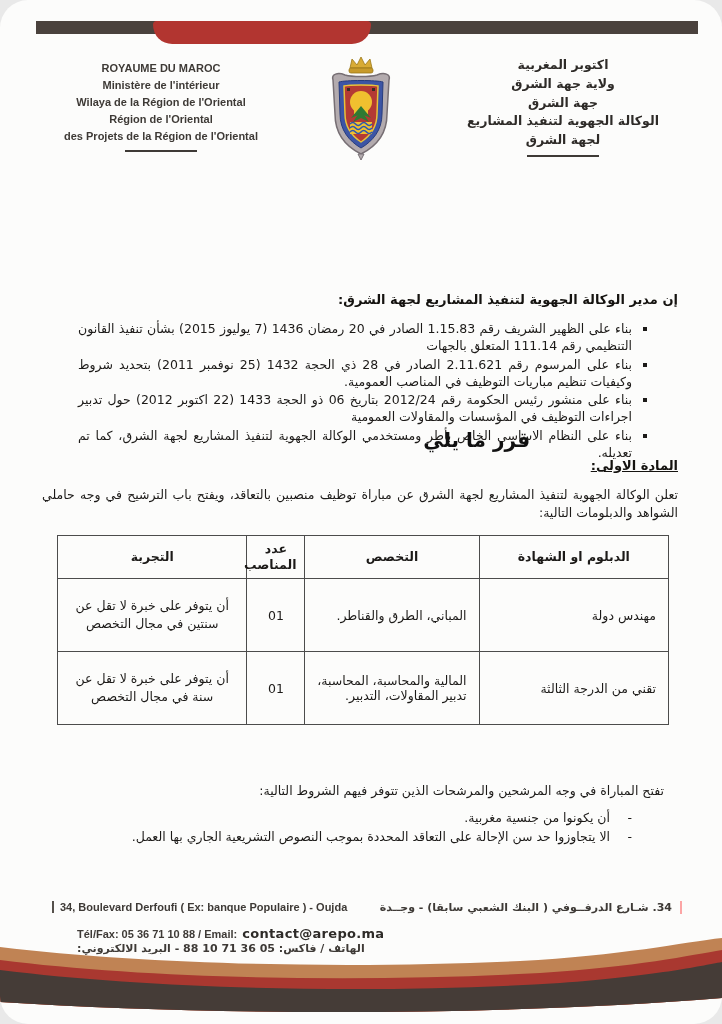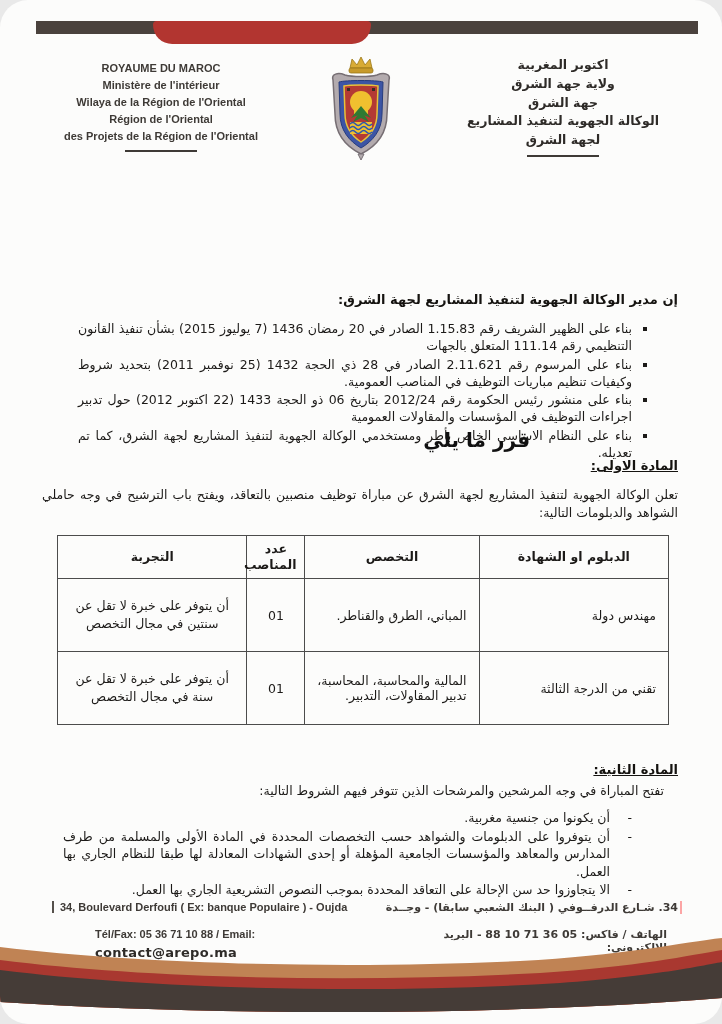--- a/index.html
+++ b/index.html
@@ -97,25 +97,25 @@
     position:absolute;top:901px;left:52px;right:40px;
     display:flex;justify-content:space-between;align-items:flex-start;
   }
   .foot-fr{
     font-family:Liberation Sans, sans-serif;font-weight:bold;
     font-size:11px;color:#3e3a36;border-left:2px solid #5a5document24f;
     border-left:2px solid #55504b;padding-left:6px;
   }
   .foot-ar{
     direction:rtl;font-weight:bold;font-size:11px;color:#3e3a36;
-    border-right:2px solid #fca5a5;padding-right:2px;
+    border-right:2px solid #fca5a5;padding-right:8px;
   }
   .foot-row2{
-    position:absolute;top:923px;left:95px;right:55px;
-    display:flex;justify-content:flex-start;align-items:baseline;
+    position:absolute;top:923px;left:77px;right:55px;
+    display:flex;justify-content:flex-start;align-items:baseline;flex-direction:column;
   }
   .foot-tel-fr{
     font-family:"Liberation Sans", sans-serif;font-weight:bold;
     font-size:11px;color:#3e3a36;
   }
   .foot-email{font-size:13px;font-weight:bold;color:#2e2b28;letter-spacing:0.3px;}
   .foot-tel-ar{direction:rtl;font-weight:bold;font-size:11px;color:#3e3a36;}
   .bottom-waves{position:absolute;left:0;bottom:6px;width:722px;height:80px;}
 </style>
 </head>
@@ -213,27 +213,23 @@
       </tr>
       <tr>
         <td class="c-diploma">تقني من الدرجة الثالثة</td>
         <td class="c-spec">المالية والمحاسبة، المحاسبة، تدبير المقاولات، التدبير.</td>
         <td class="c-count">01</td>
         <td class="c-exp">أن يتوفر على خبرة لا تقل عن سنة في مجال التخصص</td>
       </tr>
     </tbody>
   </table>
 
-  <div class="art-heading h-art2">
-    <span>المادة الثانية:</span>
-  </div>
   <div class="art2-body">تفتح المباراة في وجه المرشحين والمرشحات الذين تتوفر فيهم الشروط التالية:</div>
   <ul class="conditions">
     <li>أن يكونوا من جنسية مغربية.</li>
-    <li>أن يتوفروا على الدبلومات والشواهد حسب التخصصات المحددة في المادة الأولى والمسلمة من طرف المدارس والمعاهد والمؤسسات الجامعية المؤهلة أو إحدى الشهادات المعادلة لها طبقا للنظام الجاري بها العمل.</li>
     <li>الا يتجاوزوا حد سن الإحالة على التعاقد المحددة بموجب النصوص التشريعية الجاري بها العمل.</li>
   </ul>
 
   <div class="foot-row1">
     <div class="foot-fr">34, Boulevard Derfoufi ( Ex: banque Populaire ) - Oujda</div>
     <div class="foot-ar">34. شـارع الدرفــوفي ( البنك الشعبي سابقا) - وجــدة</div>
   </div>
   <div class="foot-row2">
     <div>
       <span class="foot-tel-fr">Tél/Fax: 05 36 71 10 88 / Email:</span>

